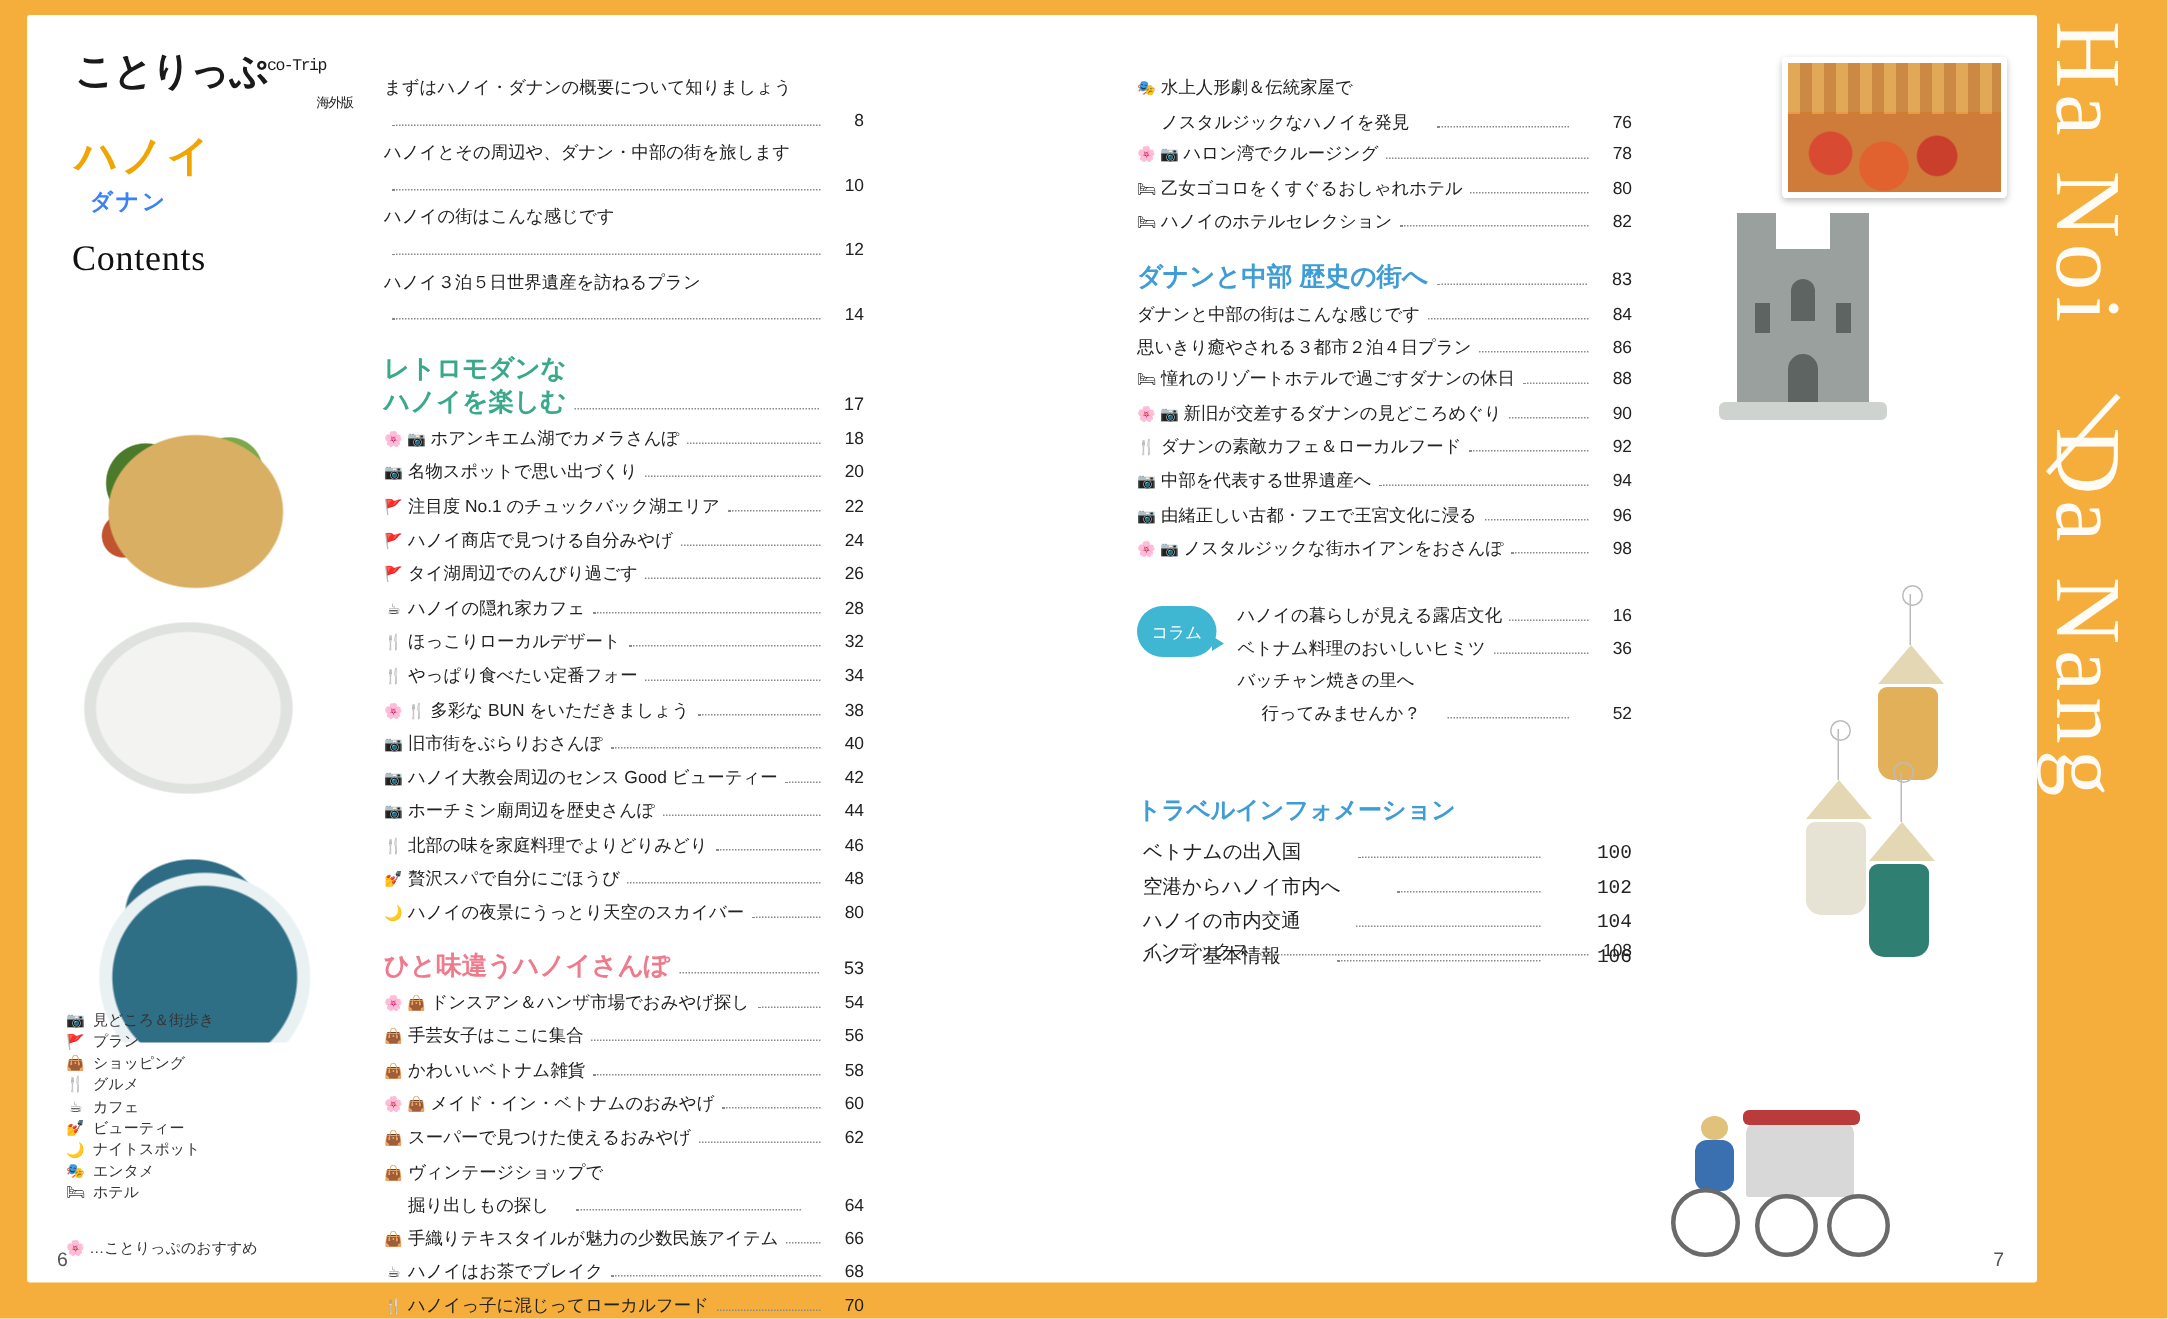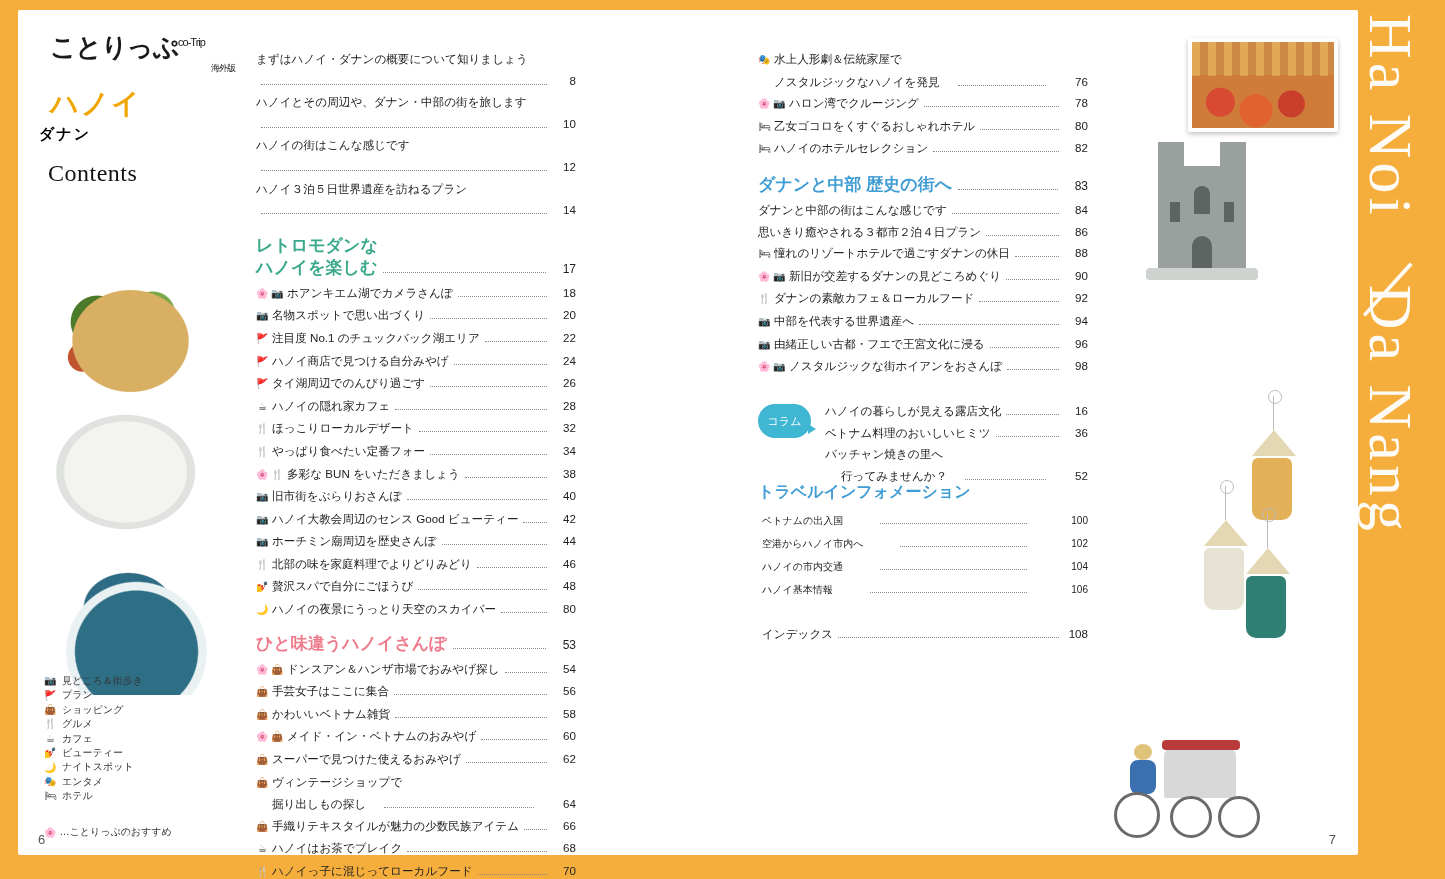--- a/index.html
+++ b/index.html
@@ -16,25 +16,25 @@
     border-radius:2px;
   }
   .page-inner{position:relative;width:100%;height:100%;}
 
   
   .col-left{position:absolute;left:16px;top:20px;width:215px;}
   .col-mid{position:absolute;left:238px;top:38px;width:320px;}
   .col-right{position:absolute;left:740px;top:38px;width:330px;}
 
   
-  .logo{font-size:26px;font-weight:bold;letter-spacing:-1px;color:#1a1a1a;margin-left:16px;}
+  .logo{font-size:26px;font-weight:bold;letter-spacing:-1px;color:#1a1a1a;margin-left:16px;font-family:Liberation Mono, monospace;}
   .logo .sup{font-size:11px;font-weight:normal;vertical-align:super;}
   .logo .sup2{display:block;font-size:9px;font-weight:normal;text-align:right;margin-top:-3px;margin-right:14px;}
   .bigtitle{font-size:28px;font-weight:bold;color:#f0a500;margin:10px 0 0 16px;letter-spacing:2px;}
-  .subtitle{font-size:15px;font-weight:bold;color:#000000;margin:2px 0 0 5px;letter-spacing:2px;}
+  .subtitle{font-size:15px;font-weight:bold;color:#3b82f6;margin:2px 0 0 26px;letter-spacing:2px;}
   .contents-word{font-size:24px;color:#111;margin:16px 0 0 14px;font-family:"Liberation Serif",serif;font-weight:400;letter-spacing:0.5px;}
 
   
   .photo{position:absolute;}
   .ph-food1{left:20px;top:250px;width:185px;height:135px;}
   .ph-food2{left:14px;top:385px;width:180px;height:140px;}
   .ph-cup{left:16px;top:540px;width:205px;height:145px;}
 
   
   .legend{position:absolute;left:26px;top:664px;font-size:10px;color:#333;line-height:14.4px;}
@@ -63,23 +63,23 @@
 
   
   .colum{position:absolute;left:740px;top:390px;width:330px;}
   .colum-wrap{display:flex;align-items:flex-start;}
   .bubble{width:53px;height:34px;border-radius:17px;background:#3fb6d2;color:#fff;font-size:11px;
           display:flex;align-items:center;justify-content:center;margin-top:4px;flex:0 0 auto;position:relative;}
   .bubble:after{content:"";position:absolute;right:-5px;top:20px;border-left:8px solid #3fb6d2;border-top:5px solid transparent;border-bottom:5px solid transparent;}
   .colum-list{margin-left:14px;flex:1 1 auto;}
 
   
-  .travel{position:absolute;left:740px;top:472px;width:330px;}
+  .travel{position:absolute;left:740px;top:520px;width:330px;font-family:Liberation Mono, monospace;}
   .travel h3{font-size:16px;font-weight:bold;color:#3f9cd4;margin:0 0 6px 0;}
-  .travel .row{font-size:10px;line-height:23px;padding-left:4px;gap:32px;}
+  .travel .row{font-size:13px;line-height:23px;padding-left:4px;gap:32px;}
 
   .indexrow{position:absolute;left:744px;top:613px;width:326px;}
 
   
   .folio-l{position:absolute;left:20px;bottom:8px;font-size:13px;color:#555;}
   .folio-r{position:absolute;right:22px;bottom:8px;font-size:13px;color:#555;}
 
   
   .side-title{
     position:absolute;right:22px;top:14px;height:840px;width:120px;

